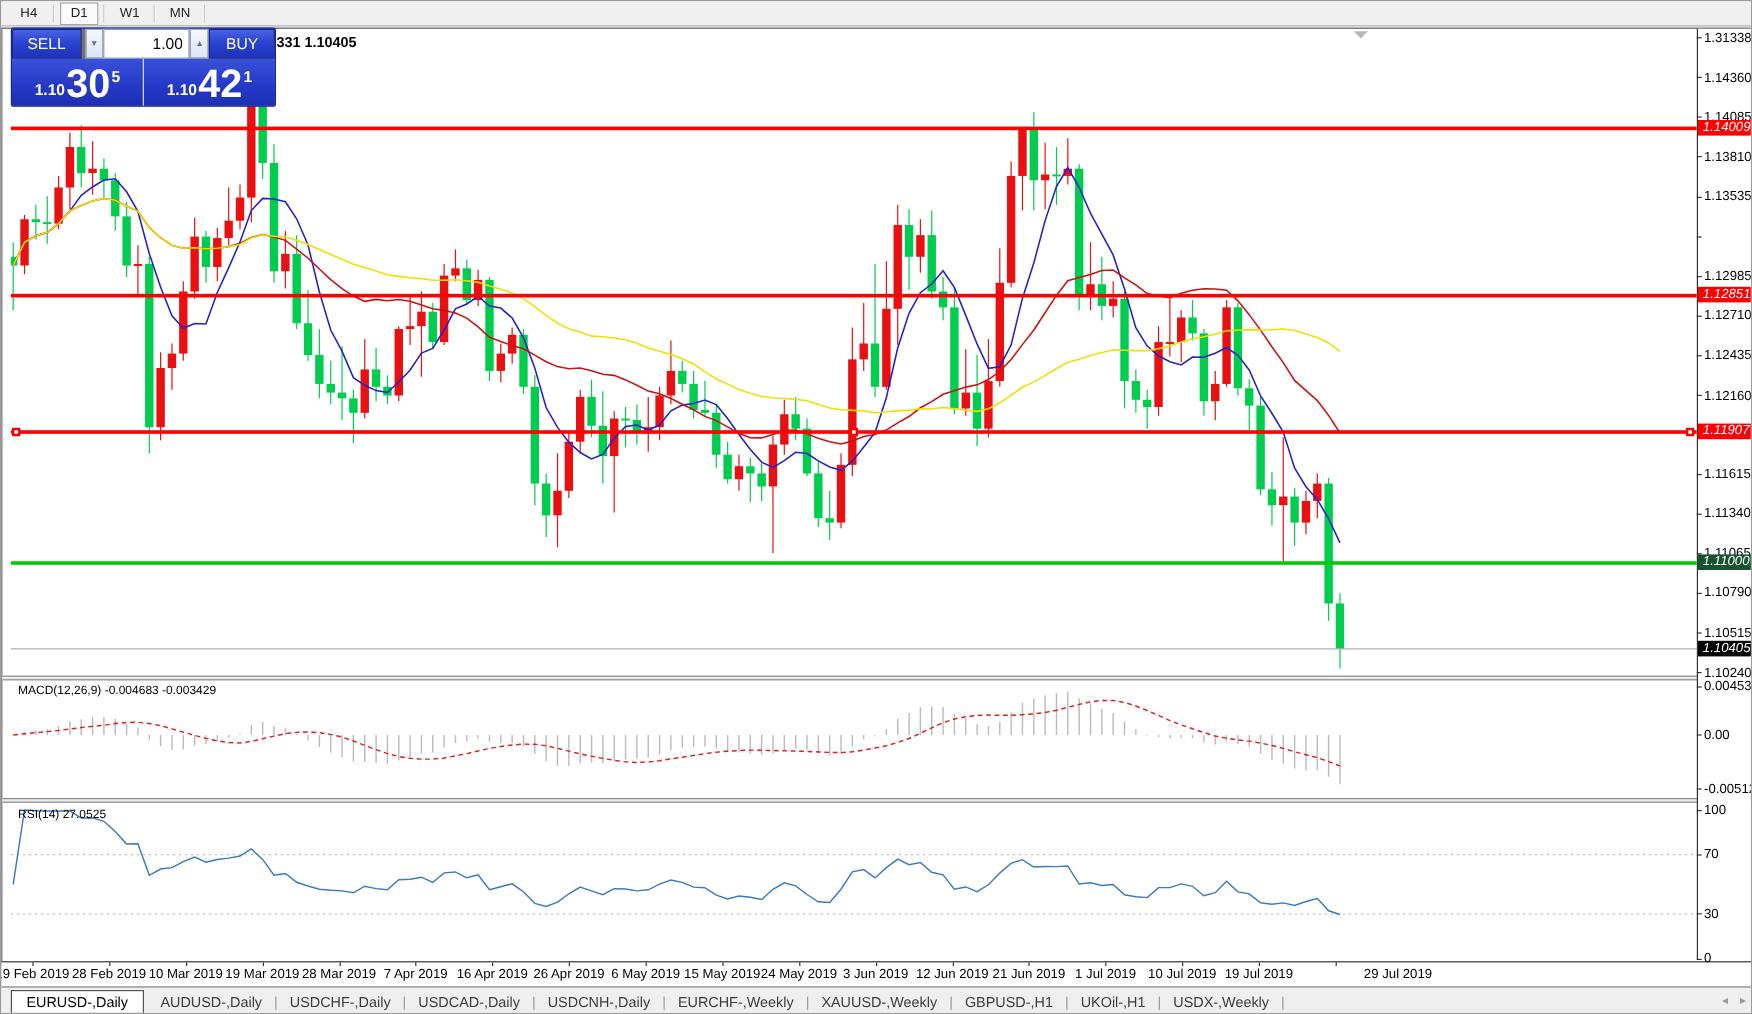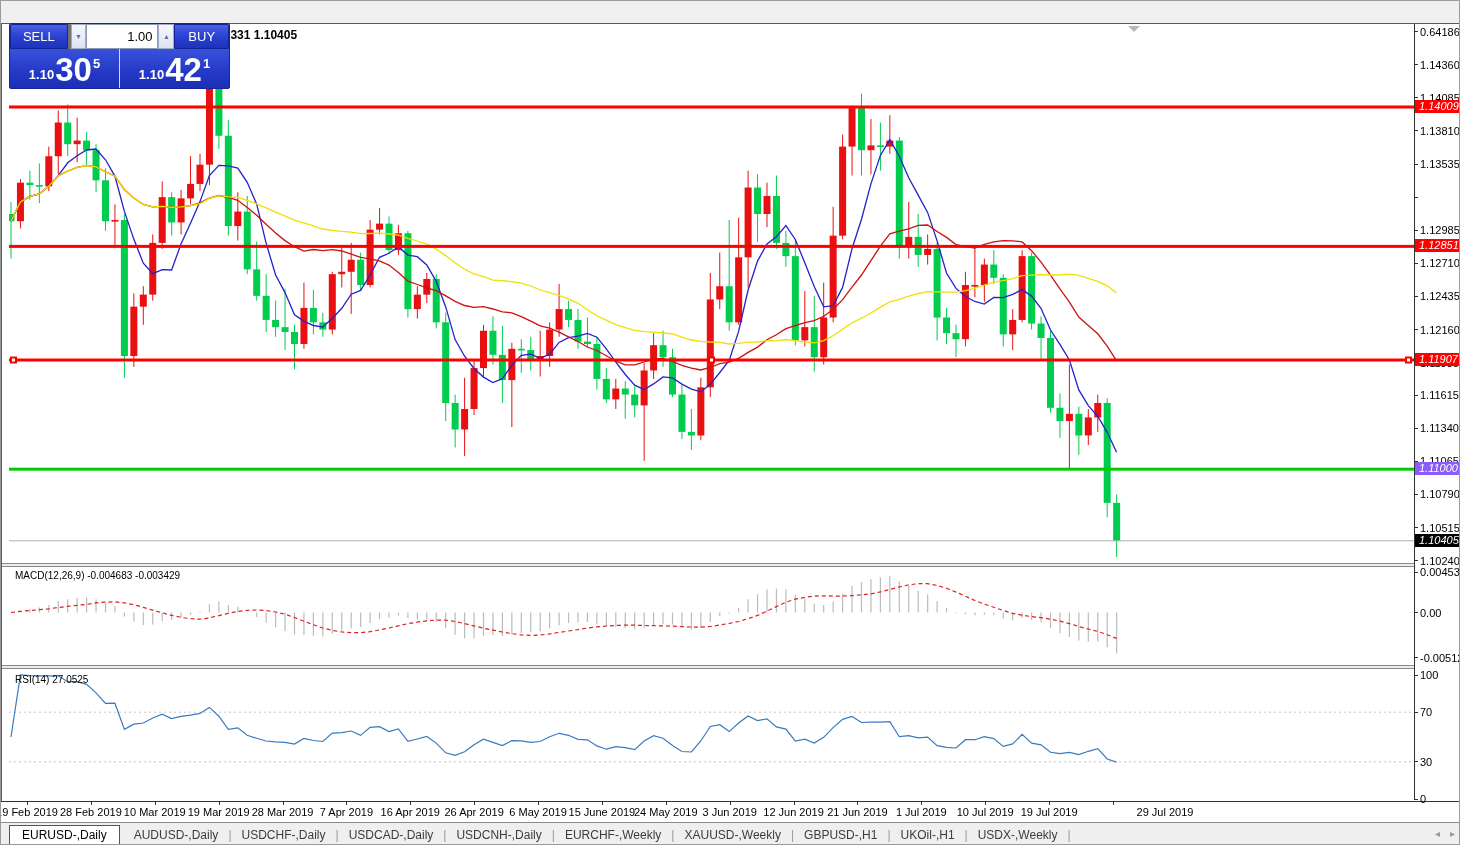--- a/index.html
+++ b/index.html
@@ -64,20 +64,30 @@
   .tab.active{background:#fff;border:1px solid #555;color:#000;padding:2px 12px;margin-right:4px;}
   .tab-sep{color:#999;font-size:12px;}
   #tab-scroll{position:absolute;right:6px;top:5px;display:flex;gap:10px;color:#9a9a9a;font-size:10px;}
   #tab-scroll span{cursor:default;}
 </style>
 </head>
 <body>
 
 <div id="screen">
 
+  <div id="toolbar">
+      <div class="tf-btn">H4</div>
+      <div class="tf-sep"></div>
+      <div class="tf-btn active">D1</div>
+      <div class="tf-sep"></div>
+      <div class="tf-btn">W1</div>
+      <div class="tf-sep"></div>
+      <div class="tf-btn">MN</div>
+      <div class="tf-sep"></div>
+    </div>
 
   <div id="chartwin">
     <div id="title-row">
       <span class="tri">▲</span><span>EURUSD-,Daily</span>&nbsp;&nbsp;<span>1.10710 1.10711 1.10331 1.10405</span>
     </div>
   </div>
 
   <div id="trade">
     <div class="tp-row1">
       <div id="sell-btn" class="btn-blue">SELL</div>
@@ -505,21 +515,21 @@
       <div class="d-label" style="left: 281.52px;">28 Mar 2019</div>
       <div class="d-tick" style="left: 345.4px;"></div>
       <div class="d-label" style="left: 345.4px;">7 Apr 2019</div>
       <div class="d-tick" style="left: 409.28px;"></div>
       <div class="d-label" style="left: 409.28px;">16 Apr 2019</div>
       <div class="d-tick" style="left: 473.16px;"></div>
       <div class="d-label" style="left: 473.16px;">26 Apr 2019</div>
       <div class="d-tick" style="left: 537.04px;"></div>
       <div class="d-label" style="left: 537.04px;">6 May 2019</div>
       <div class="d-tick" style="left: 600.92px;"></div>
-      <div class="d-label" style="left: 600.92px;">15 June 2019</div>
+      <div class="d-label" style="left: 600.92px;">15 May 2019</div>
       <div class="d-tick" style="left: 664.8px;"></div>
       <div class="d-label" style="left: 664.8px;">24 May 2019</div>
       <div class="d-tick" style="left: 728.68px;"></div>
       <div class="d-label" style="left: 728.68px;">3 Jun 2019</div>
       <div class="d-tick" style="left: 792.56px;"></div>
       <div class="d-label" style="left: 792.56px;">12 Jun 2019</div>
       <div class="d-tick" style="left: 856.44px;"></div>
       <div class="d-label" style="left: 856.44px;">21 Jun 2019</div>
       <div class="d-tick" style="left: 920.32px;"></div>
       <div class="d-label" style="left: 920.32px;">1 Jul 2019</div>
@@ -551,21 +561,21 @@
       <div class="tab-sep">|</div>
       <div class="tab">USDX-,Weekly</div>
       <div class="tab-sep">|</div>
       <div id="tab-scroll">
       <span>◂</span>
       <span>▸</span>
     </div>
   </div>
 
 <div class="ax-tick" style="top: 30px;"></div>
-    <div class="ax-label" style="top: 24.6509px;">0.64186</div>
+    <div class="ax-label" style="top: 24.6509px;">1.31338</div>
     <div class="ax-tick" style="top: 63px;"></div>
     <div class="ax-label" style="top: 57.7515px;">1.14360</div>
     <div class="ax-tick" style="top: 96px;"></div>
     <div class="ax-label" style="top: 90.8522px;">1.14085</div>
     <div class="ax-tick" style="top: 129px;"></div>
     <div class="ax-label" style="top: 123.953px;">1.13810</div>
     <div class="ax-tick" style="top: 163px;"></div>
     <div class="ax-label" style="top: 157.053px;">1.13535</div>
     <div class="ax-tick" style="top: 196px;"></div>
     <div class="ax-label" style="top: 190.154px; margin-left: 48px;">1.13260</div>
@@ -601,15 +611,15 @@
     <div class="ax-label" style="top: 668px;">100</div>
     <div class="ax-tick" style="top: 711px;"></div>
     <div class="ax-label" style="top: 705.2px;">70</div>
     <div class="ax-tick" style="top: 760px;"></div>
     <div class="ax-label" style="top: 754.8px;">30</div>
     <div class="ax-tick" style="top: 798px;"></div>
     <div class="ax-label" style="top: 792px;">0</div>
     <div class="ax-badge" style="top: 99px; background: rgb(255, 0, 0);">1.14009</div>
     <div class="ax-badge" style="top: 238.384px; background: rgb(255, 0, 0);">1.12851</div>
     <div class="ax-badge" style="top: 352.009px; background: rgb(255, 0, 0);">1.11907</div>
-    <div class="ax-badge" style="top: 461.181px; background: #8b5cf6;">1.11000</div>
+    <div class="ax-badge" style="top: 461.181px; background: #14532d;">1.11000</div>
     <div class="ax-badge" style="top: 532.799px; background: rgb(0, 0, 0);">1.10405</div>
   </div>
 
 </body></html>

